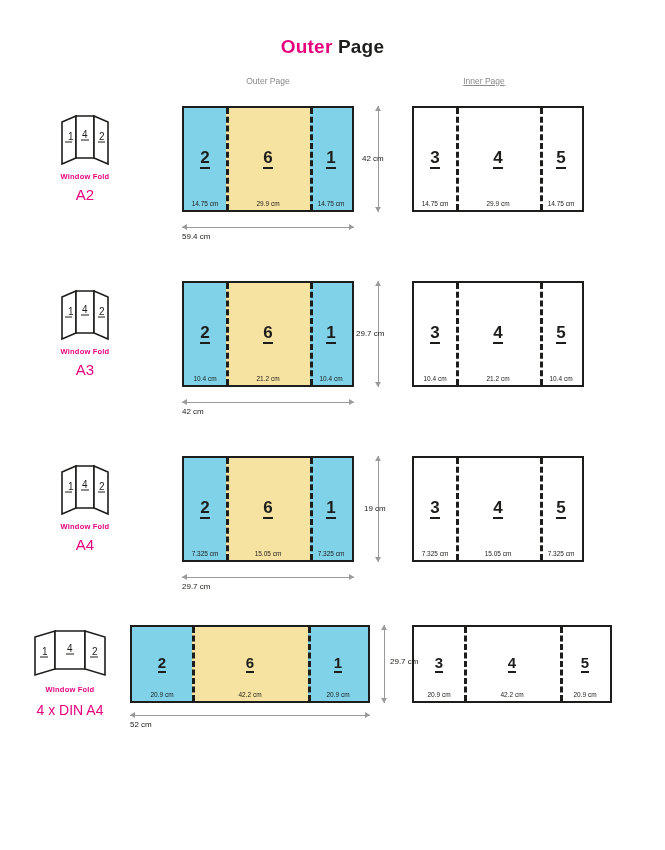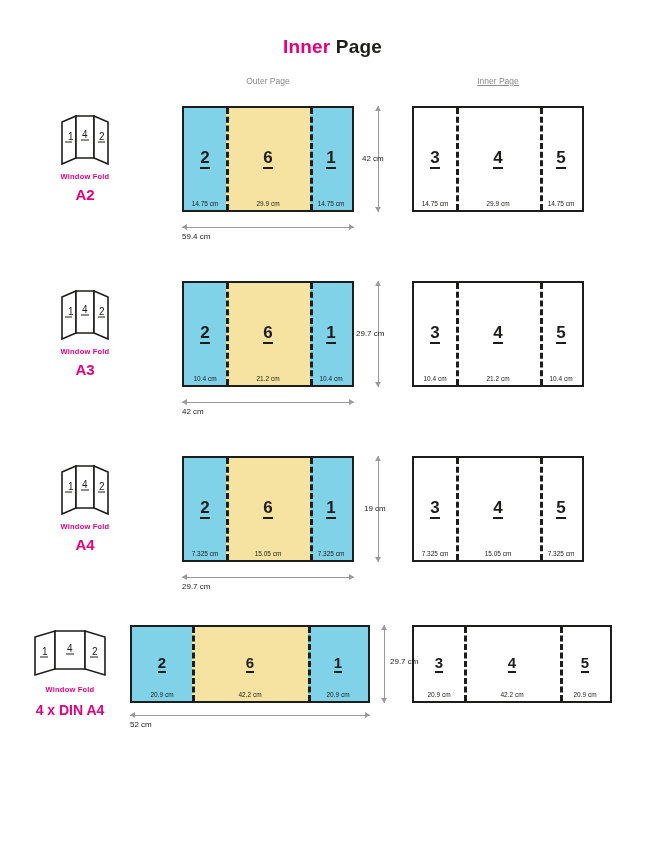--- a/index.html
+++ b/index.html
@@ -30,21 +30,21 @@
     height: 16px;
     margin-top: 18px;
   }
   .col-header {
     position: absolute;
     font-size: 8.5px;
     color: #8a8a8a;
     text-align: center;
   }
   .col-header.outer { left: 182px; width: 172px; }
-  .col-header.inner { left: 412px; width: 172px; text-decoration: underline; }
+  .col-header.inner { left: 398px; width: 172px; text-decoration: underline; }
 
   .row {
     position: relative;
     width: 665px;
   }
   
   .icon-block {
     position: absolute;
     left: 20px;
     top: 0;
@@ -60,21 +60,21 @@
   .fold-icon svg { display: block; }
   .icon-caption {
     font-size: 7.5px;
     font-weight: bold;
     color: #e6007e;
     margin-top: 4px;
     letter-spacing: 0.2px;
   }
   .icon-size {
     font-size: 15px;
-    font-weight: bold;
+    font-weight: normal;
     color: #e6007e;
     margin-top: 5px;
   }
   .icon-size.small { font-size: 14px; margin-top: 8px; }
 
   
   .sheet {
     position: absolute;
     box-sizing: border-box;
     border: 2px solid #1d1d1b;
@@ -156,21 +156,21 @@
     position: absolute;
     font-size: 8px;
     color: #1d1d1b;
     white-space: nowrap;
   }
 </style>
 </head>
 <body>
 
 <div class="page-title">
-  <span class="accent">Inner</span>
+  <span class="accent">Outer</span>
   <span>Page</span>
 </div>
 
 <div class="col-headers">
   <div class="col-header outer">Outer Page</div>
   <div class="col-header inner">Inner Page</div>
 </div>
 
 <div class="row" style="height:175px;">
   <div class="icon-block" style="top:14px;">

